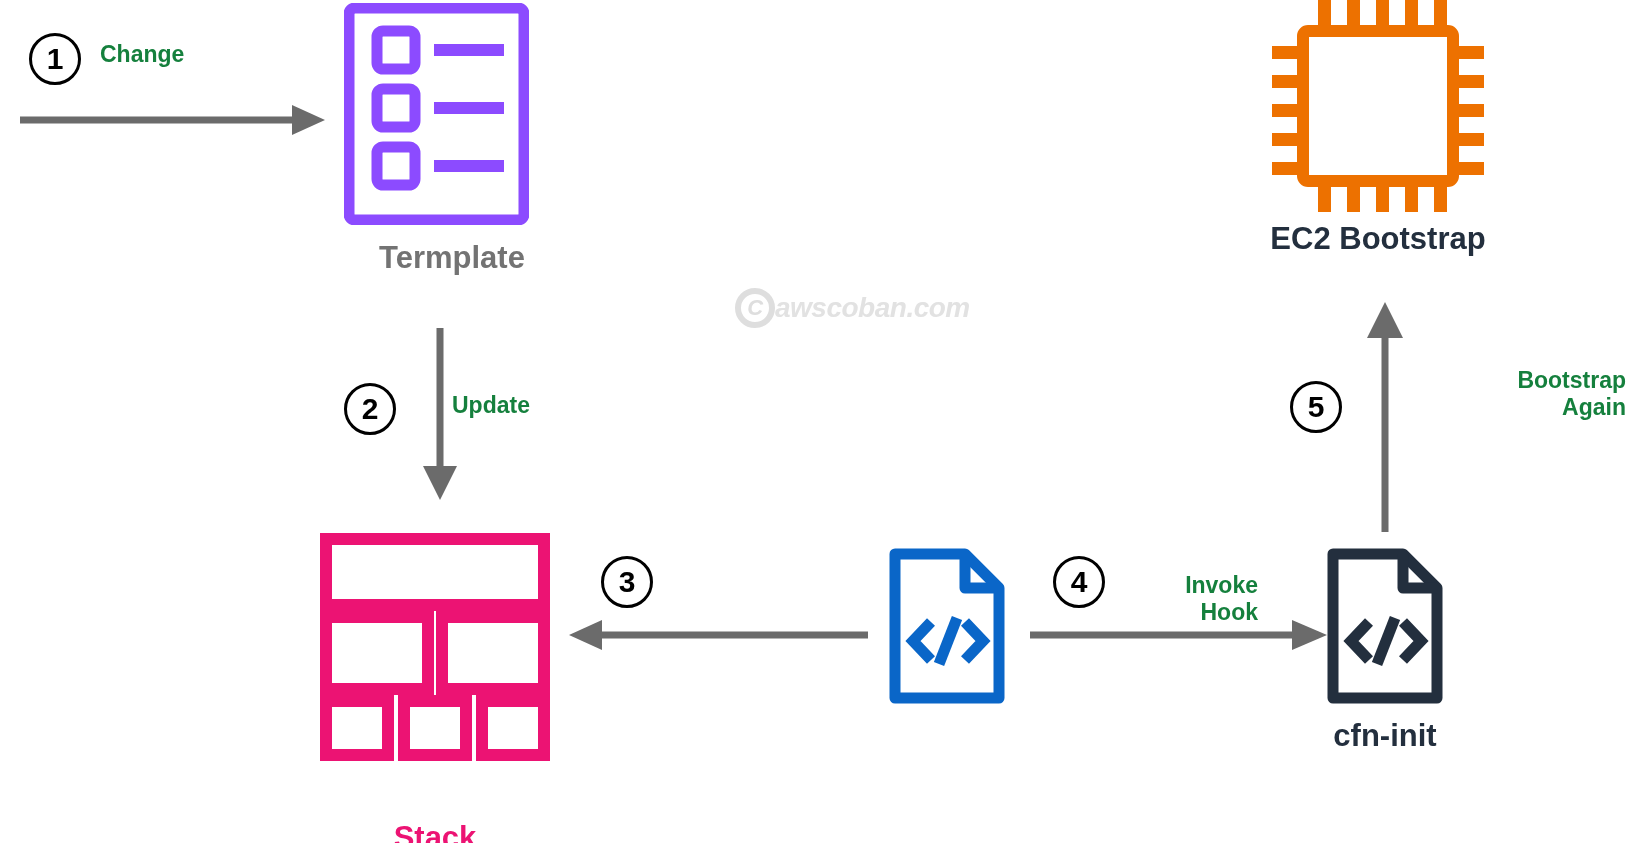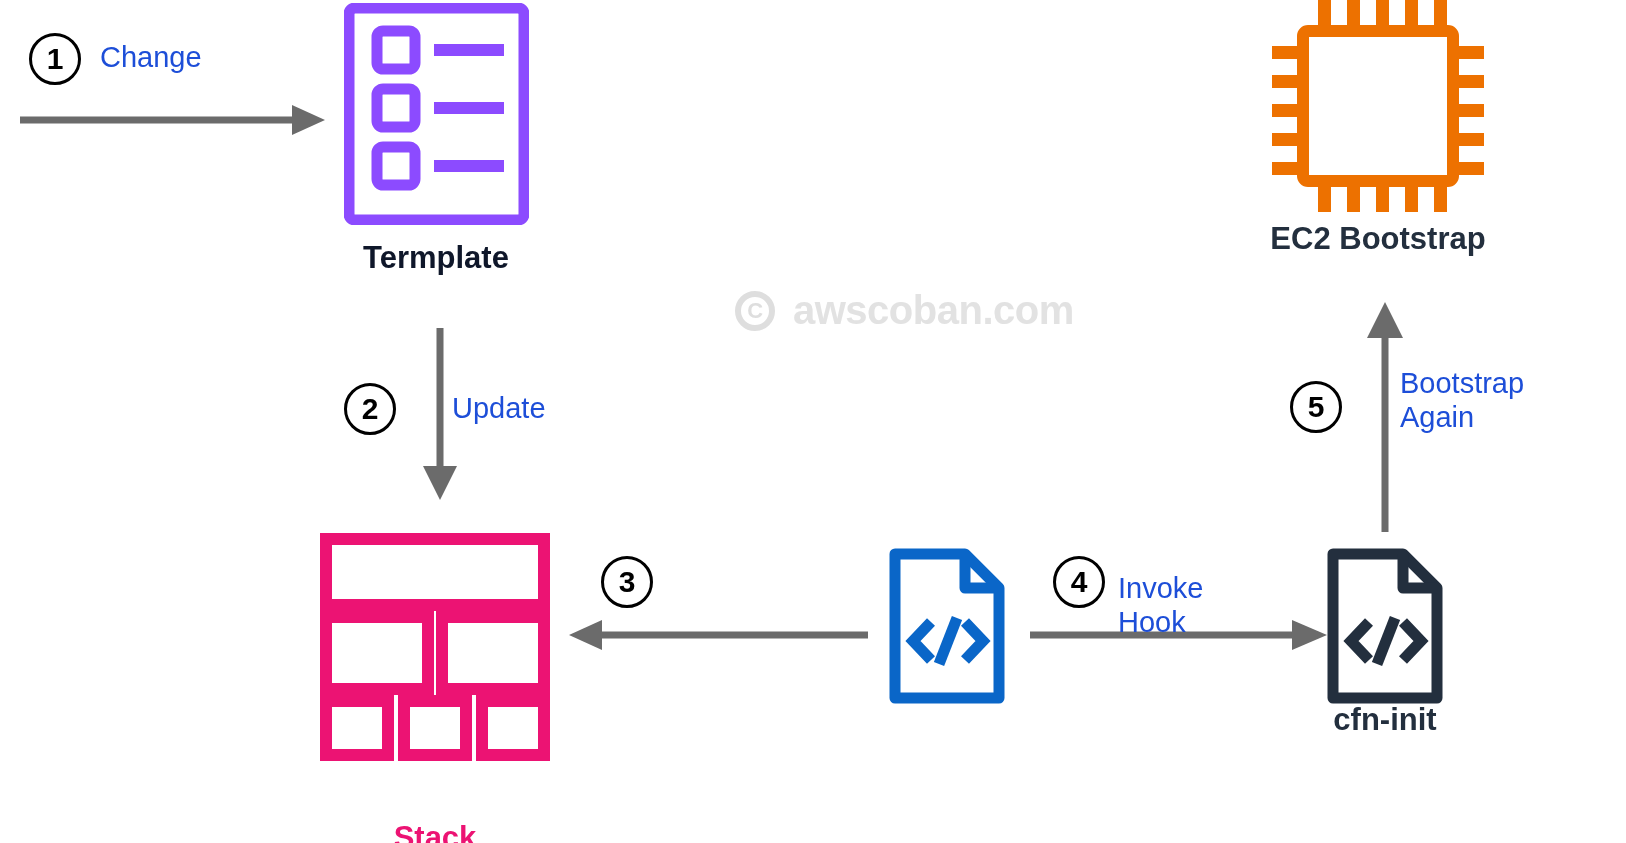--- a/index.html
+++ b/index.html
@@ -35,27 +35,27 @@
     font-size: 30px;
     font-weight: bold;
     color: #000000;
     line-height: 1;
     background: transparent;
   }
 
   
   .step-label {
     position: absolute;
-    font-size: 29px;
-    font-weight: normal;
-    color: #1d4ed8;
+    font-size: 23px;
+    font-weight: bold;
+    color: #15803d;
     line-height: 1.16;
     white-space: pre-line;
   }
-  .step-label.center { text-align: left; }
+  .step-label.center { text-align: right; }
 
   
   .node-caption {
     position: absolute;
     font-size: 31px;
     font-weight: bold;
     text-align: center;
     line-height: 1;
     white-space: nowrap;
   }
@@ -63,27 +63,28 @@
   
   .arrow-svg { position: absolute; overflow: visible; }
 
   
   #watermark {
     position: absolute;
     left: 735px;
     top: 288px;
     display: flex;
     align-items: center;
-    gap: 18px;
-    font-size: 40px;
+    gap: 0;
+    font-size: 28px;
     font-weight: bold;
     color: #e2e2e2;
     letter-spacing: -0.5px;
     user-select: none;
     pointer-events: none;
+    font-style: italic;
   }
   #watermark .wm-c {
     display: inline-block;
     width: 40px;
     height: 40px;
     border: 6px solid #dedede;
     border-radius: 50%;
     box-sizing: border-box;
     position: relative;
   }
@@ -124,21 +125,21 @@
       <rect x="90" y="41" width="70" height="12" fill="#8c4bff"></rect>
 
       <rect x="33" y="86" width="38" height="38" rx="6" ry="6" fill="none" stroke="#8c4bff" stroke-width="11"></rect>
       <rect x="90" y="99" width="70" height="12" fill="#8c4bff"></rect>
 
       <rect x="33" y="144" width="38" height="38" rx="6" ry="6" fill="none" stroke="#8c4bff" stroke-width="11"></rect>
       <rect x="90" y="157" width="70" height="12" fill="#8c4bff"></rect>
     </svg>
   </div>
 
-  <div class="node-caption" style="left:336px; top:242px; width:200px; color:#0f172a;">Termplate</div>
+  <div class="node-caption" style="left:352px; top:242px; width:200px; color:#737373;">Termplate</div>
 
   <svg class="arrow-svg" style="left:410px; top:328px;" width="60" height="175" viewBox="0 0 60 175">
     <line x1="30" y1="0" x2="30" y2="140" stroke="#6b6b6b" stroke-width="7"></line>
     <polygon points="13,138 47,138 30,172" fill="#6b6b6b"></polygon>
   </svg>
 
   <div class="step-badge" style="left:344px; top:383px;">2</div>
 
   <div class="step-label" style="left:452px; top:392px;">Update</div>
 
@@ -191,21 +192,21 @@
   <div class="icon-wrap" style="left:1327px; top:548px;">
     <svg width="116" height="156" viewBox="0 0 116 156">
       <path d="M6 6 H76 L110 40 V150 H6 Z" fill="none" stroke="#232f3e" stroke-width="11" stroke-linejoin="round"></path>
       <path d="M76 6 V40 H110" fill="none" stroke="#232f3e" stroke-width="11" stroke-linejoin="round"></path>
       <polyline points="42,74 24,93 42,112" fill="none" stroke="#232f3e" stroke-width="11" stroke-linecap="butt" stroke-linejoin="miter"></polyline>
       <line x1="68" y1="70" x2="50" y2="116" stroke="#232f3e" stroke-width="11"></line>
       <polyline points="76,74 94,93 76,112" fill="none" stroke="#232f3e" stroke-width="11" stroke-linecap="butt" stroke-linejoin="miter"></polyline>
     </svg>
   </div>
 
-  <div class="node-caption" style="left:1295px; top:704px; width:180px; color:#232f3e;">cfn-init</div>
+  <div class="node-caption" style="left:1295px; top:720px; width:180px; color:#232f3e;">cfn-init</div>
 
   <svg class="arrow-svg" style="left:1355px; top:300px;" width="60" height="232" viewBox="0 0 60 232">
     <line x1="30" y1="232" x2="30" y2="36" stroke="#6b6b6b" stroke-width="7"></line>
     <polygon points="12,38 48,38 30,2" fill="#6b6b6b"></polygon>
   </svg>
 
   <div class="step-badge" style="left:1290px; top:381px;">5</div>
 
   <div class="step-label center" style="left:1400px; top:367px; width:226px;">Bootstrap
 Again</div>

